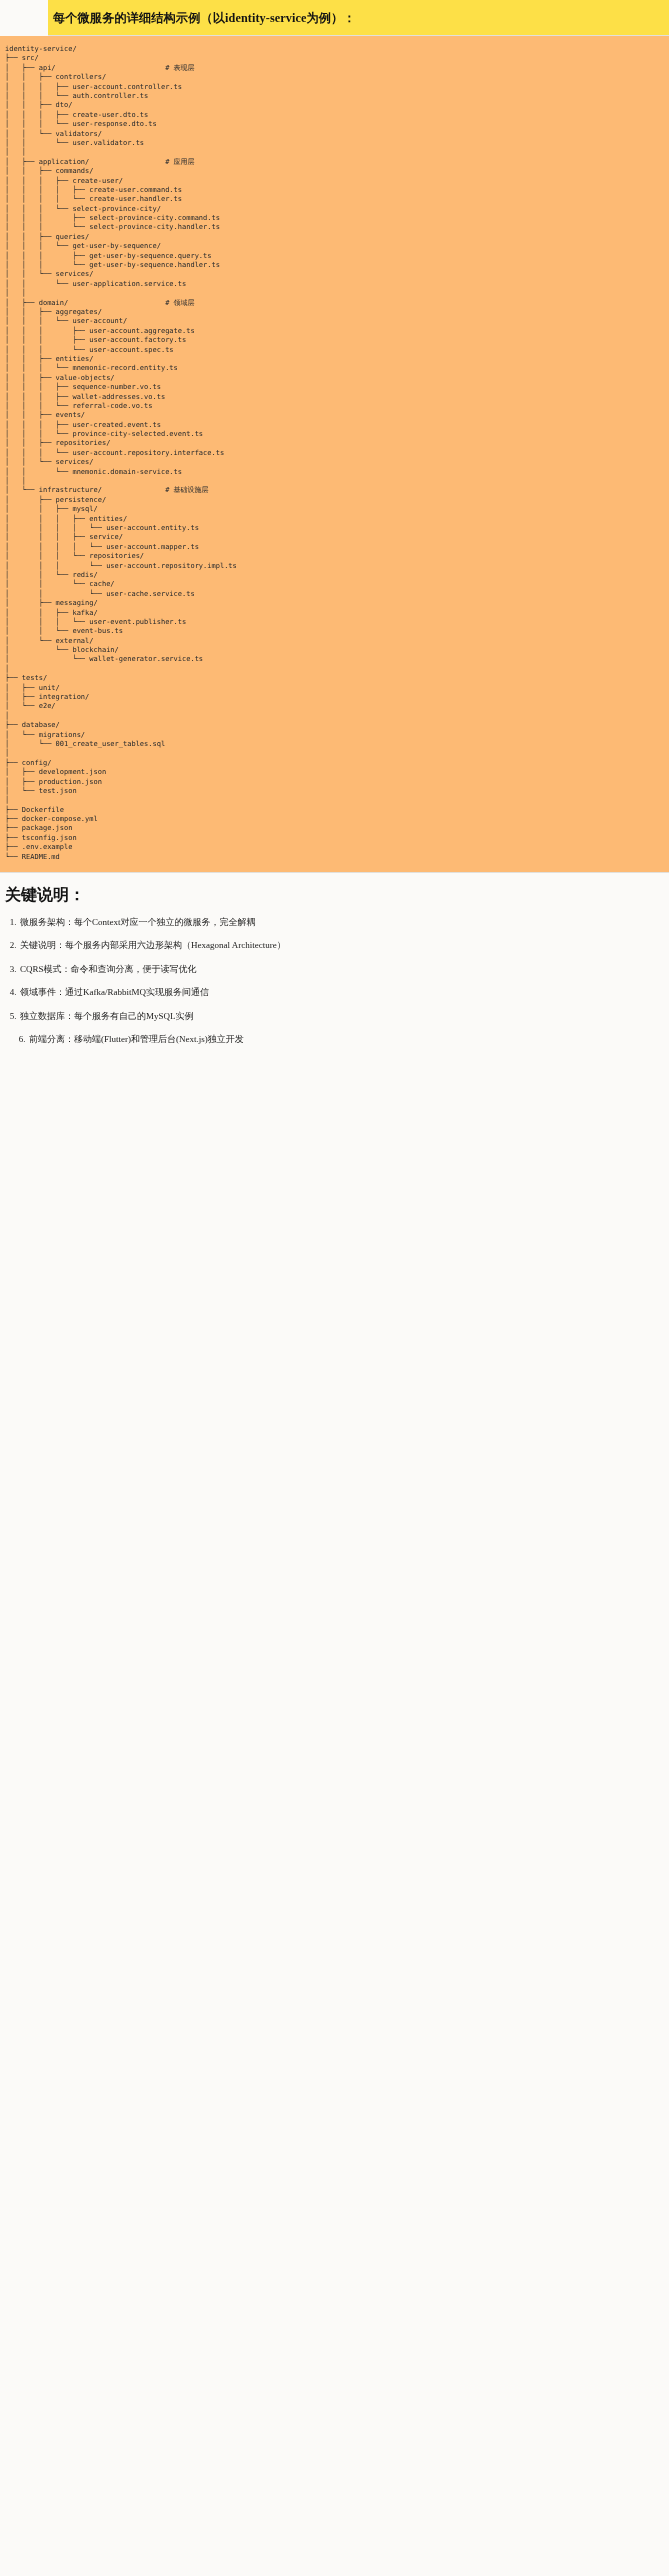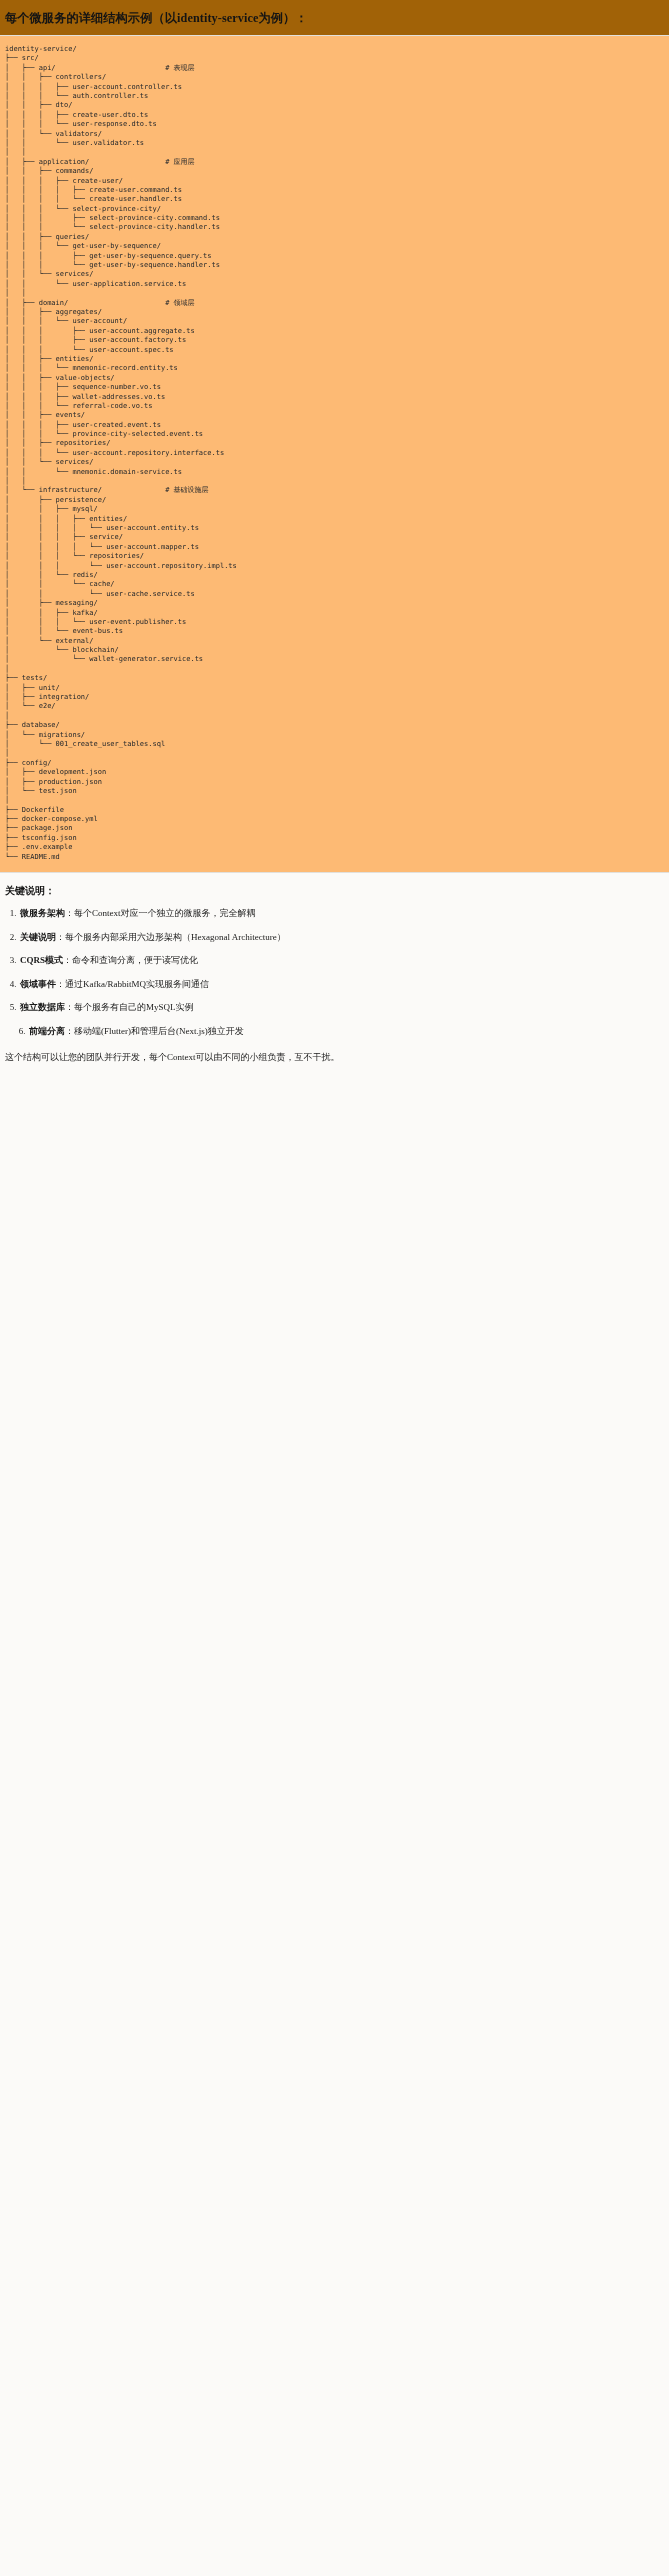--- a/index.html
+++ b/index.html
@@ -19,21 +19,22 @@
     width: 669px;
     box-sizing: border-box;
     background: #fbfaf8;
     padding: 0;
   }
 
   
   .title-block {
     padding: 10px 5px 8.8px 5px;
     border-bottom: 0.6px solid #e2e0dc;
-    background: #a16207;
+    background: #fde047;
+    margin-left: 48px;
   }
   .title-text {
     font-family: "Liberation Serif", "DejaVu Serif", serif;
     font-weight: bold;
     font-size: 12.2px;
     line-height: 1.35;
     letter-spacing: 0.1px;
     color: #141414;
   }
 
@@ -62,40 +63,40 @@
     color: #23272b;
   }
 
   
   .notes-block {
     padding: 11.3px 5px 6.3px 5px;
     background: #fbfaf8;
   }
   .notes-heading {
     font-weight: bold;
-    font-size: 10px;
+    font-size: 16px;
     line-height: 1.4;
     margin: 0 0 8.8px 0;
     color: #141414;
     font-family: "Liberation Serif", "DejaVu Serif", serif;
   }
   ol.notes-list {
     margin: 0;
     padding: 0 0 0 13.8px;
     list-style: decimal;
     font-size: 9px;
     line-height: 1.5;
   }
   ol.notes-list > li {
     margin: 0 0 10px 0;
     padding-left: 1.3px;
   }
   ol.notes-list > li:last-child { margin-bottom: 0; margin-left: 9px; }
   .note-term {
-    font-weight: bold;
+    font-weight: normal;
   }
   .note-sep { }
   .note-desc { }
 
   .closing-note {
     margin: 12.5px 0 0 0;
     font-size: 9px;
     line-height: 1.5;
     color: #1a1a1a;
   }
@@ -205,18 +206,17 @@
   <div class="notes-block">
     <div class="notes-heading">关键说明：</div>
     <ol class="notes-list" id="notes-list">
         <li><span class="note-term">微服务架构</span><span class="note-sep">：</span><span class="note-desc">每个Context对应一个独立的微服务，完全解耦</span></li>
         <li><span class="note-term">关键说明</span><span class="note-sep">：</span><span class="note-desc">每个服务内部采用六边形架构（Hexagonal Architecture）</span></li>
         <li><span class="note-term">CQRS模式</span><span class="note-sep">：</span><span class="note-desc">命令和查询分离，便于读写优化</span></li>
         <li><span class="note-term">领域事件</span><span class="note-sep">：</span><span class="note-desc">通过Kafka/RabbitMQ实现服务间通信</span></li>
         <li><span class="note-term">独立数据库</span><span class="note-sep">：</span><span class="note-desc">每个服务有自己的MySQL实例</span></li>
         <li><span class="note-term">前端分离</span><span class="note-sep">：</span><span class="note-desc">移动端(Flutter)和管理后台(Next.js)独立开发</span></li>
       </ol>
-    <p class="closing-note">这个结构可以让您的团队并行开发，每个Context可以由不同的小组负责，互不干扰。</p>
     <div class="spacer-bottom"></div>
   </div>
 
 </div>
 
 
 </body></html>

